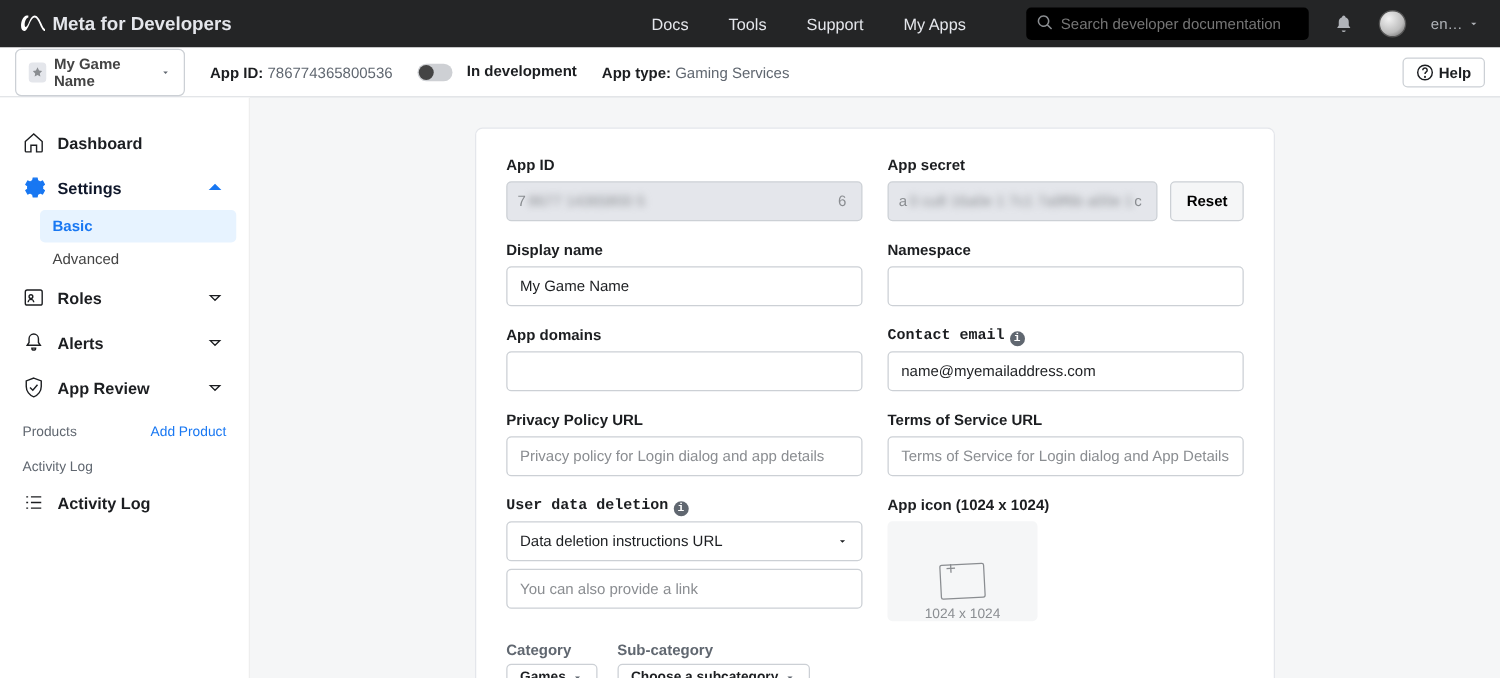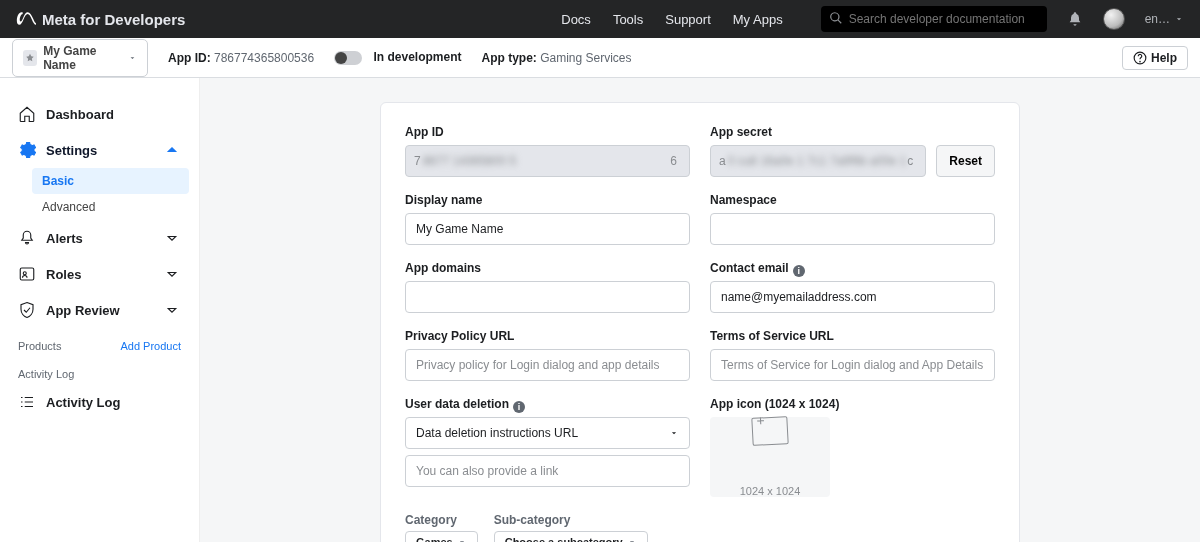--- a/index.html
+++ b/index.html
@@ -1,21 +1,21 @@
 <!DOCTYPE html>
 <html><head>
   <meta charset="utf-8">
   <style>
     * { margin: 0; padding: 0; box-sizing: border-box; }
     body { font-family: -apple-system, BlinkMacSystemFont, "Segoe UI", Helvetica, Arial, sans-serif; font-size: 13px; color: #1c1e21; background: #f5f6f7; }
     
     .topbar { background: #242526; height: 38px; display: flex; align-items: center; padding: 15px 16px; color: #e4e6eb; }
     .brand { display: flex; align-items: center; gap: 6px; font-weight: 600; font-size: 15px; }
     .brand-icon { width: 20px; height: 20px; }
-    .topnav { margin-left: auto; display: flex; align-items: center; gap: 22px; }
+    .topnav { margin-left: auto; display: flex; align-items: center; gap: 32px; }
     .topnav-link { color: #e4e6eb; text-decoration: none; font-size: 13px; }
     .search-box { position: relative; margin-left: 16px; }
     .search-box input { width: 226px; height: 26px; border-radius: 4px; border: none; background: #000000; padding: 0 10px 0 28px; font-size: 12px; color: #606770; }
     .search-box .sicon { position: absolute; left: 8px; top: 5px; fill: #8a8d91; width: 14px; height: 14px; }
     .topbar-right { display: flex; align-items: center; gap: 20px; margin-left: 20px; }
     .bell { width: 16px; height: 16px; fill: #b0b3b8; }
     .avatar { width: 22px; height: 22px; border-radius: 50%; background: radial-gradient(circle at 35% 30%, #f2f2f2 0%, #bcbcbc 60%, #525252 100%); border: 1px solid #555; }
     .lang { color: #b0b3b8; font-size: 12px; display: flex; align-items: center; gap: 4px; }
 
     .appbar { background: #fff; height: 40px; border-bottom: 1px solid #dadde1; display: flex; align-items: center; padding: 0 12px; justify-content: space-between;}
@@ -41,30 +41,30 @@
     .sb-sub-item { padding: 6px 10px; font-size: 12px; border-radius: 4px; color: #444; cursor:pointer;}
     .sb-sub-item.active { background: #e7f3ff; color: #1877f2; font-weight: 600;}
     .sb-heading { font-size: 11px; color: #606770; padding: 12px 8px 4px 8px; display:flex; justify-content:space-between; align-items:flex-end;}
     .sb-link { color: #1877f2; font-size: 11px; cursor:pointer;}
     
     .content { flex: 1; padding: 24px 180px; }
     .card { background: #fff; border: 1px solid #e4e6eb; border-radius: 6px; padding: 22px 24px; }
     .frow { display: flex; gap: 20px; margin-bottom: 16px;}
     .fgroup { flex: 1; }
     .fgroup label { display: block; font-size: 12px; font-weight: 700; color: #1c1e21; margin-bottom: 6px;}
-    .fgroup .lbl-wrap { display:flex; align-items:center; gap:4px;}
+    .fgroup .lbl-wrap { display:flex; align-items:center; gap:4px;font-family:Liberation Mono, monospace;}
     .input, .select, .readonly { width: 100%; height: 32px; border: 1px solid #ccd0d5; border-radius: 4px; padding: 0 10px; font-size: 12px; color: #1c1e21; background: #fff;}
     .readonly { background: #e4e6eb; color: #8a8d91; display:flex; align-items:center; filter: blur(0); position:relative;}
     .readonly .blur { filter: blur(3px); flex:1;}
     .readonly .clear { filter:none; margin-left:-2px; margin-right: 2px;}
     .input::placeholder { color: #8a8d91;}
     .select { display: flex; align-items:center; justify-content:space-between;}
     .secret-row { display: flex; gap: 10px;}
     .reset-btn { height: 32px; padding: 0 12px; background: #f5f6f7; border: 1px solid #ccd0d5; border-radius: 4px; font-size: 12px; font-weight: 600;}
-    .icon-upload { width: 120px; height: 80px; background: #f5f6f7; border-radius: 4px; display:flex; flex-direction:column; align-items:center; justify-content:space-between; gap:6px;}
+    .icon-upload { width: 120px; height: 80px; background: #f5f6f7; border-radius: 4px; display:flex; flex-direction:column; align-items:center; justify-content:flex-end; gap:6px;}
     .icon-upload .imgph { width: 36px; height: 28px; border: 1.5px solid #8a8d91; border-radius: 2px; position:relative; transform: rotate(-3deg);}
     .icon-upload .imgph::before { content:'+'; position:absolute; left:4px; top:-6px; font-size:14px; color:#8a8d91;}
     .icon-upload .dim { font-size: 11px; color: #8a8d91;}
     .cat-row { display:flex; gap:16px; align-items:flex-end; margin-top: 12px;}
     .cat-group label{ display:block; font-size:12px; font-weight:600; color:#606770; margin-bottom:4px;}
     .chip-select { display:inline-flex; align-items:center; gap:4px; border:1px solid #ccd0d5; border-radius:4px; padding: 4px 10px; font-size:11px; font-weight:600;}
     .info-ico { width:12px; height:12px; border-radius:50%; background:#606770; color:#fff; display:inline-flex; align-items:center; justify-content:center; font-size:9px; font-weight:700;}
     .chev { width:10px; height:10px; }
   </style>
 </head>
@@ -162,36 +162,36 @@
           <path d="M7 14l5-5 5 5z"></path>
         </svg>
     </div>
     <div class="sb-sub">
       <div class="sb-sub-item active">Basic</div>
       <div class="sb-sub-item">Advanced</div>
     </div>
     <div class="sb-item">
       <div class="left">
         <svg viewBox="0 0 24 24">
-            <path d="M12 3a5 5 0 015 5v4l2 3H5l2-3V8a5 5 0 015-5zm-2 15h4a2 2 0 01-4 0z"></path>
-          </svg>
-        <span>Alerts</span>
-      </div>
-      <svg class="chev" viewBox="0 0 24 24" fill="#1c1e21">
-          <path d="M7 10l5 5 5-5z"></path>
-        </svg>
-    </div>
-    <div class="sb-item">
-      <div class="left">
-        <svg viewBox="0 0 24 24">
             <rect x="3" y="4" width="18" height="16" rx="2"></rect>
             <circle cx="9" cy="11" r="2"></circle>
             <path d="M6 17c0-1.5 1.5-3 3-3s3 1.5 3 3"></path>
           </svg>
         <span>Roles</span>
+      </div>
+      <svg class="chev" viewBox="0 0 24 24" fill="#1c1e21">
+          <path d="M7 10l5 5 5-5z"></path>
+        </svg>
+    </div>
+    <div class="sb-item">
+      <div class="left">
+        <svg viewBox="0 0 24 24">
+            <path d="M12 3a5 5 0 015 5v4l2 3H5l2-3V8a5 5 0 015-5zm-2 15h4a2 2 0 01-4 0z"></path>
+          </svg>
+        <span>Alerts</span>
       </div>
       <svg class="chev" viewBox="0 0 24 24" fill="#1c1e21">
           <path d="M7 10l5 5 5-5z"></path>
         </svg>
     </div>
     <div class="sb-item">
       <div class="left">
         <svg viewBox="0 0 24 24">
             <path d="M12 2l8 3v6c0 5-3.5 9.5-8 11-4.5-1.5-8-6-8-11V5z"></path>
             <path d="M8 12l3 3 5-6"></path>

